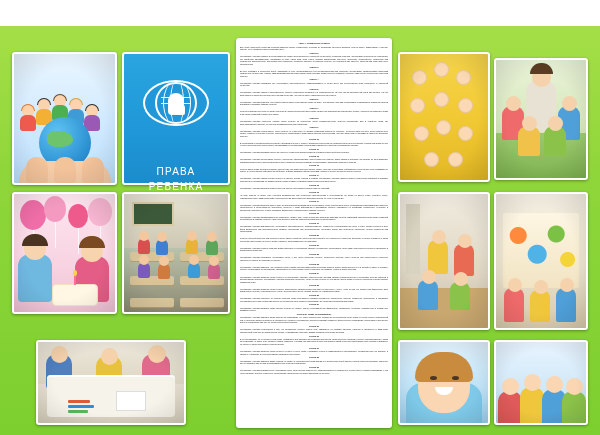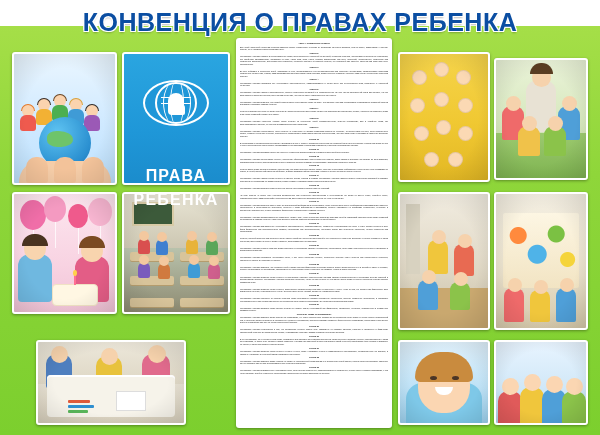--- a/index.html
+++ b/index.html
@@ -140,22 +140,22 @@
   .unicef-emblem .child {
     position: absolute;
     width: 8px; height: 11px;
     left: 50%; margin-left: 1px; bottom: 9px;
     background: #ffffff;
     border-radius: 4px 4px 2px 2px;
   }
   .blue-card-title {
     margin-top: 38px;
     color: #ffffff;
-    font-size: 16px;
-    font-weight: bold;
+    font-size: 10px;
+    font-weight: normal;
     letter-spacing: 1.2px;
     text-align: center;
     line-height: 1.5;
   }
 
   
   .ill-hands { background: linear-gradient(180deg,#eaf6ff 0%, #cfe9ff 55%, #bfe3ff 100%); }
   .ill-hands .earth {
     position:absolute; left:50%; margin-left:-26px; bottom:14px;
     width:52px; height:52px; border-radius:50%;
@@ -234,21 +234,20 @@
     position:absolute; inset:0;
     background: radial-gradient(ellipse at center, rgba(0,0,0,0) 55%, rgba(0,0,0,0.12) 100%);
     pointer-events:none;
   }
 </style>
 </head>
 <body>
 
 <div id="poster">
 
-  <div class="title">КОНВЕНЦИЯ О ПРАВАХ РЕБЕНКА</div>
 
   <div class="frame" style="left:12px; top:52px; width:105px; height:133px;">
     <div class="photo ill-hands">
       <div class="ill-kid" style="left:6px;  bottom:52px;">
           <div class="hair" style="background:#e4792a"></div>
           <div class="head"></div>
           <div class="body" style="background:#ef5a4e"></div>
         </div>
       <div class="ill-kid" style="left:22px; bottom:58px;">
           <div class="hair" style="background:#3b2c24"></div>

